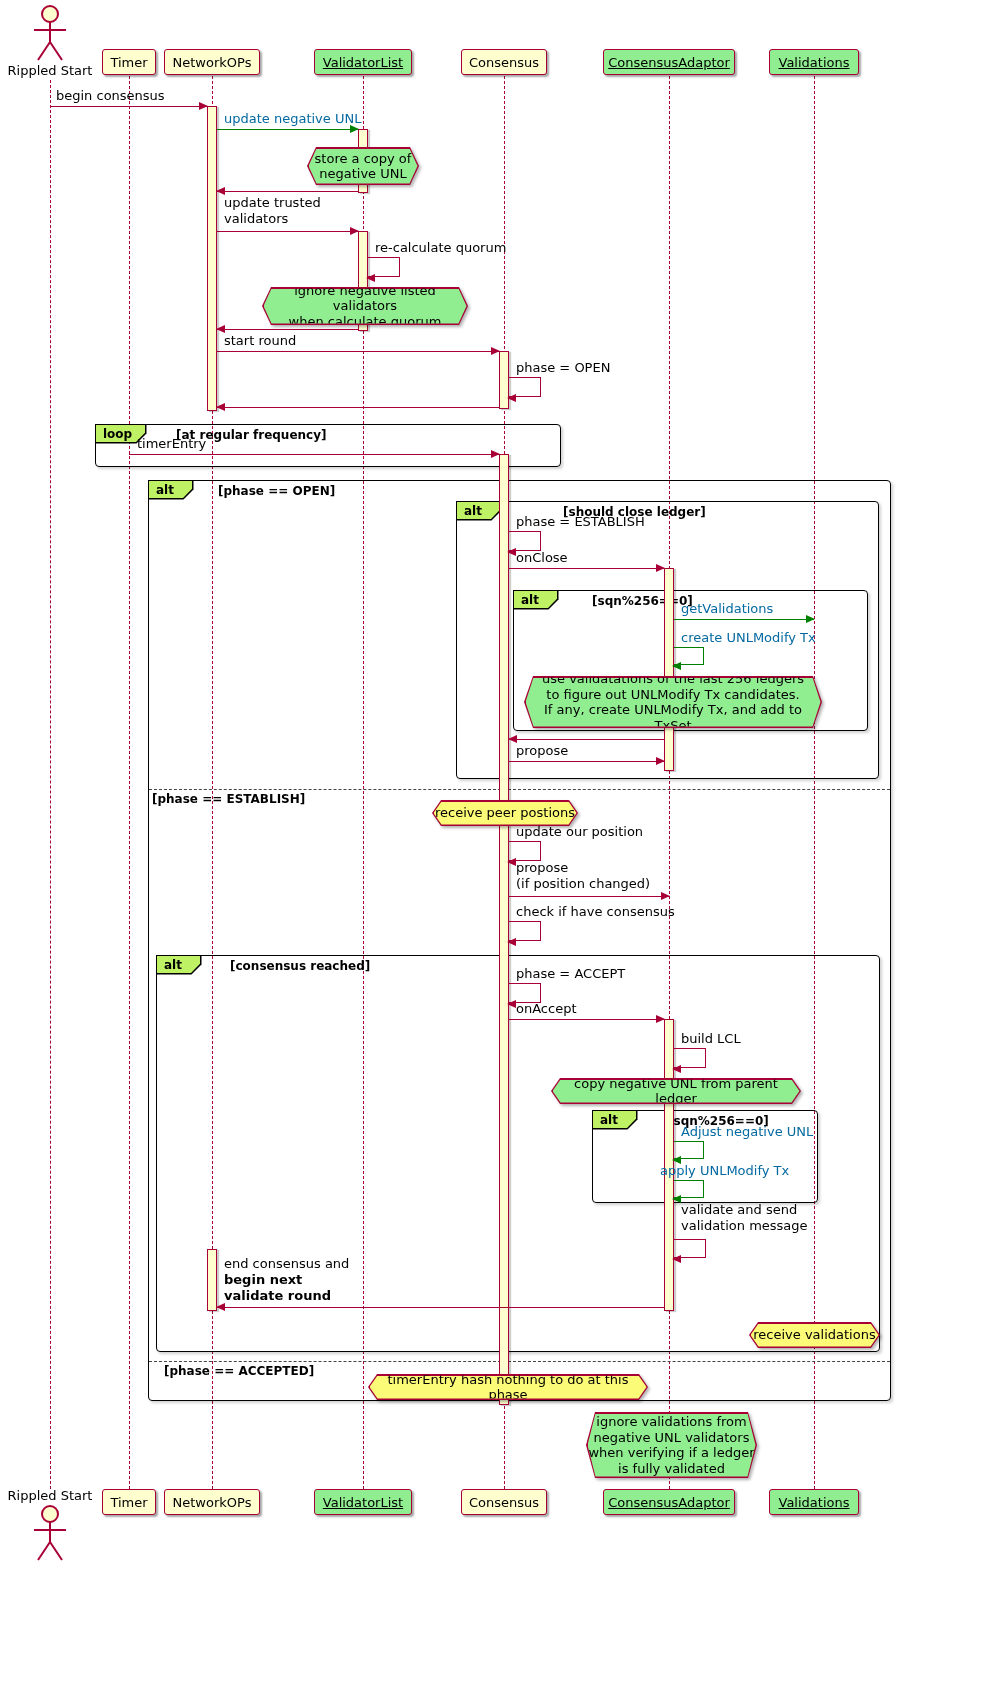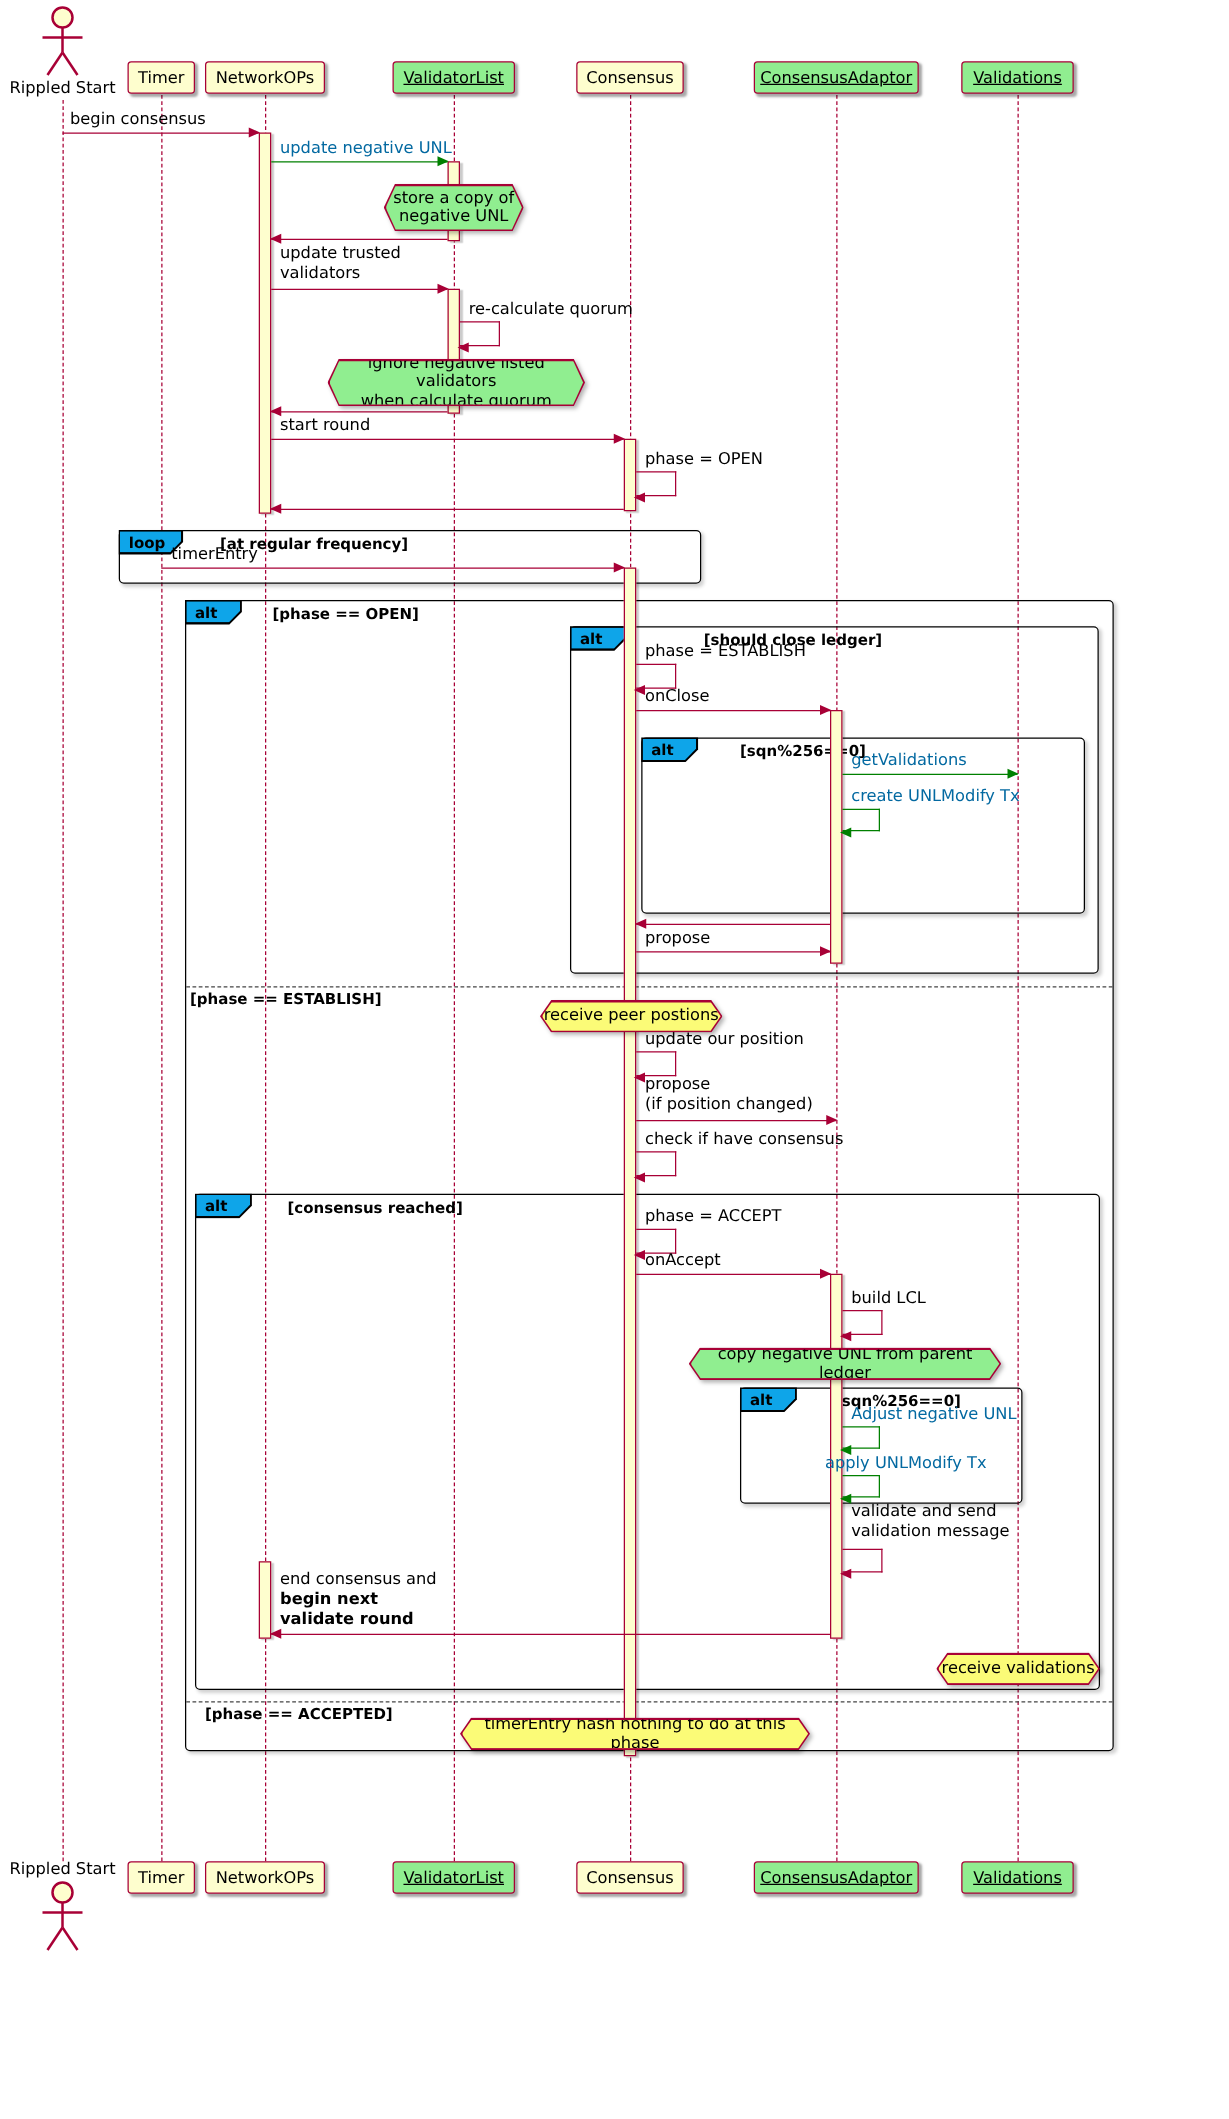--- a/index.html
+++ b/index.html
@@ -19,21 +19,21 @@
   .actor-fig { position:absolute; z-index:6; }
 
   
   .act { position:absolute; width:10px; background:#FEFECE; border:1px solid #A80036;
          box-shadow:2px 1px 1px rgba(0,0,0,.2); z-index:3; }
 
   
   .frame { position:absolute; border:1.5px solid #000; border-radius:4px; z-index:2; box-shadow:2px 2px 3px rgba(0,0,0,.18); }
   .tab { position:absolute; left:-1.5px; top:-1.5px; height:20px; background:#000;
          clip-path:polygon(0 0,100% 0,100% 50%,calc(100% - 10px) 100%,0 100%); }
-  .tab-in { position:absolute; left:1.5px; top:1.5px; right:1.5px; bottom:1.5px; background:#0ea5e9;
+  .tab-in { position:absolute; left:1.5px; top:1.5px; right:1.5px; bottom:1.5px; background:#bef264;
             clip-path:polygon(0 0,100% 0,100% 46%,calc(100% - 9px) 100%,0 100%);
             display:flex; align-items:center; padding-left:7px; font-weight:bold; font-size:12px; }
   .cond { position:absolute; font-weight:bold; font-size:12px; z-index:2; white-space:nowrap; }
   .divline { position:absolute; border-top:1.5px dashed #444; z-index:2; }
   .divlabel { position:absolute; font-weight:bold; font-size:12px; z-index:2; white-space:nowrap; }
 
   
   .ar { position:absolute; height:0; border-top:1.5px solid currentColor; color:#A80036; z-index:4; }
   .ar.green { color:#008000; }
   .ar.hr::after { content:""; position:absolute; right:-1px; top:-5.2px; border-style:solid;
@@ -210,35 +210,48 @@
   <div class="hex green" style="left:307px;top:147px;width:112px;height:38px">
     <div class="hex-b"></div>
     <div class="hex-f">store a copy of
 negative UNL</div>
   </div>
   <div class="hex green" style="left:262px;top:287px;width:206px;height:38px">
     <div class="hex-b"></div>
     <div class="hex-f">ignore negative listed validators
 when calculate quorum</div>
   </div>
+  <div class="hex green" style="left:524px;top:676px;width:298px;height:52px">
+    <div class="hex-b"></div>
+    <div class="hex-f">use validatations of the last 256 ledgers
+to figure out UNLModify Tx candidates.
+If any, create UNLModify Tx, and add to TxSet</div>
+  </div>
   <div class="hex yellow" style="left:432px;top:800px;width:146px;height:26px">
     <div class="hex-b"></div>
     <div class="hex-f">receive peer postions</div>
   </div>
   <div class="hex green" style="left:551px;top:1078px;width:250px;height:26px">
     <div class="hex-b"></div>
     <div class="hex-f">copy negative UNL from parent ledger</div>
   </div>
   <div class="hex yellow" style="left:749px;top:1322px;width:131px;height:26px">
     <div class="hex-b"></div>
     <div class="hex-f">receive validations</div>
   </div>
   <div class="hex yellow" style="left:368px;top:1374px;width:280px;height:26px">
     <div class="hex-b"></div>
     <div class="hex-f">timerEntry hash nothing to do at this phase</div>
+  </div>
+  <div class="hex green" style="left:586px;top:1412px;width:171px;height:66px">
+    <div class="hex-b"></div>
+    <div class="hex-f">ignore validations from
+negative UNL validators
+when verifying if a ledger
+is fully validated</div>
   </div>
 
   <div class="actor-fig" style="left:28px;top:4px">
     <svg width="44" height="58" viewBox="0 0 44 58">
       <circle cx="22" cy="10" r="8" fill="#FEFECE" stroke="#A80036" stroke-width="2"></circle>
       <line x1="22" y1="18" x2="22" y2="38" stroke="#A80036" stroke-width="2"></line>
       <line x1="6" y1="26" x2="38" y2="26" stroke="#A80036" stroke-width="2"></line>
       <line x1="22" y1="38" x2="10" y2="56" stroke="#A80036" stroke-width="2"></line>
       <line x1="22" y1="38" x2="34" y2="56" stroke="#A80036" stroke-width="2"></line>
     </svg>

